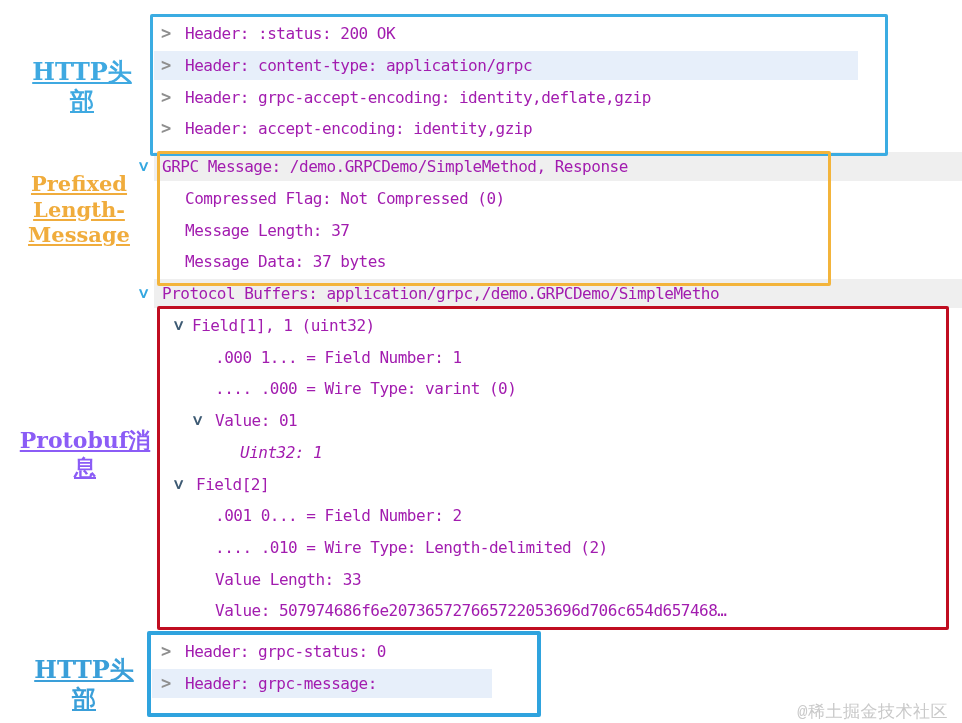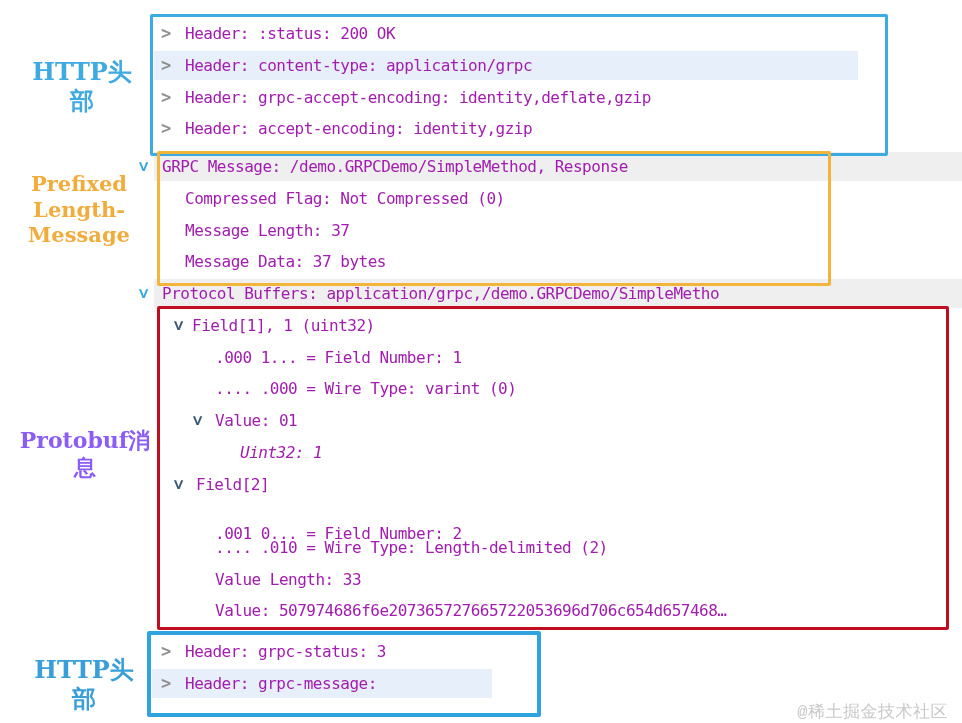--- a/index.html
+++ b/index.html
@@ -25,20 +25,21 @@
   
   .abox{
     position:absolute;border:3px solid;border-radius:2px;z-index:4;
     background:transparent;pointer-events:none;
   }
   
   .annot{
     position:absolute;z-index:2;text-align:center;font-weight:bold;
     font-family:"DejaVu Serif","Liberation Serif",serif;
     line-height:1.22;
+    text-decoration:underline;
   }
   
   #watermark{
     position:absolute;right:14px;top:700px;z-index:5;
     font-family:Liberation Mono, monospace;
     font-size:17px;color:#c9c9c9;letter-spacing:0.5px;text-align:right;
   }
 </style>
 </head>
 <body>
@@ -98,35 +99,35 @@
         <span class="chev expanded" style="left: 189px; color: rgb(61, 90, 115);">&gt;</span>
         <span class="ttext" style="left: 215px;">Value: 01</span>
       </div>
       <div class="trow" style="top: 437px; font-style: italic;">
         <span class="ttext" style="left: 240px;">Uint32: 1</span>
       </div>
       <div class="trow" style="top: 469px;">
         <span class="chev expanded" style="left: 170px; color: rgb(61, 90, 115);">&gt;</span>
         <span class="ttext" style="left: 196px;">Field[2]</span>
       </div>
-      <div class="trow" style="top: 500px; margin-top: 18px;">
+      <div class="trow" style="top: 500px;">
         <span class="ttext" style="left: 215px;">.001 0... = Field Number: 2</span>
       </div>
       <div class="trow" style="top: 532px;">
         <span class="ttext" style="left: 215px;">.... .010 = Wire Type: Length-delimited (2)</span>
       </div>
       <div class="trow" style="top: 564px;">
         <span class="ttext" style="left: 215px;">Value Length: 33</span>
       </div>
       <div class="trow" style="top: 595px;">
         <span class="ttext" style="left: 215px;">Value: 507974686f6e207365727665722053696d706c654d657468…</span>
       </div>
       <div class="trow" style="top: 636px;">
         <span class="chev collapsed" style="left: 158px; color: rgb(143, 143, 143);">&gt;</span>
-        <span class="ttext" style="left: 185px;">Header: grpc-status: 3</span>
+        <span class="ttext" style="left: 185px;">Header: grpc-status: 0</span>
       </div>
       <div class="trow" style="top: 668px;">
         <span class="chev collapsed" style="left: 158px; color: rgb(143, 143, 143);">&gt;</span>
         <span class="ttext" style="left: 185px;">Header: grpc-message:</span>
       </div>
     </div>
   <div id="boxes">
       <div class="abox" style="left: 150px; top: 14px; width: 732px; height: 136px; border-color: rgb(59, 172, 226); border-width: 3px;"></div>
       <div class="abox" style="left: 157px; top: 151px; width: 668px; height: 129px; border-color: rgb(243, 180, 59); border-width: 3px;"></div>
       <div class="abox" style="left: 157px; top: 306px; width: 786px; height: 318px; border-color: rgb(192, 13, 32); border-width: 3px;"></div>

